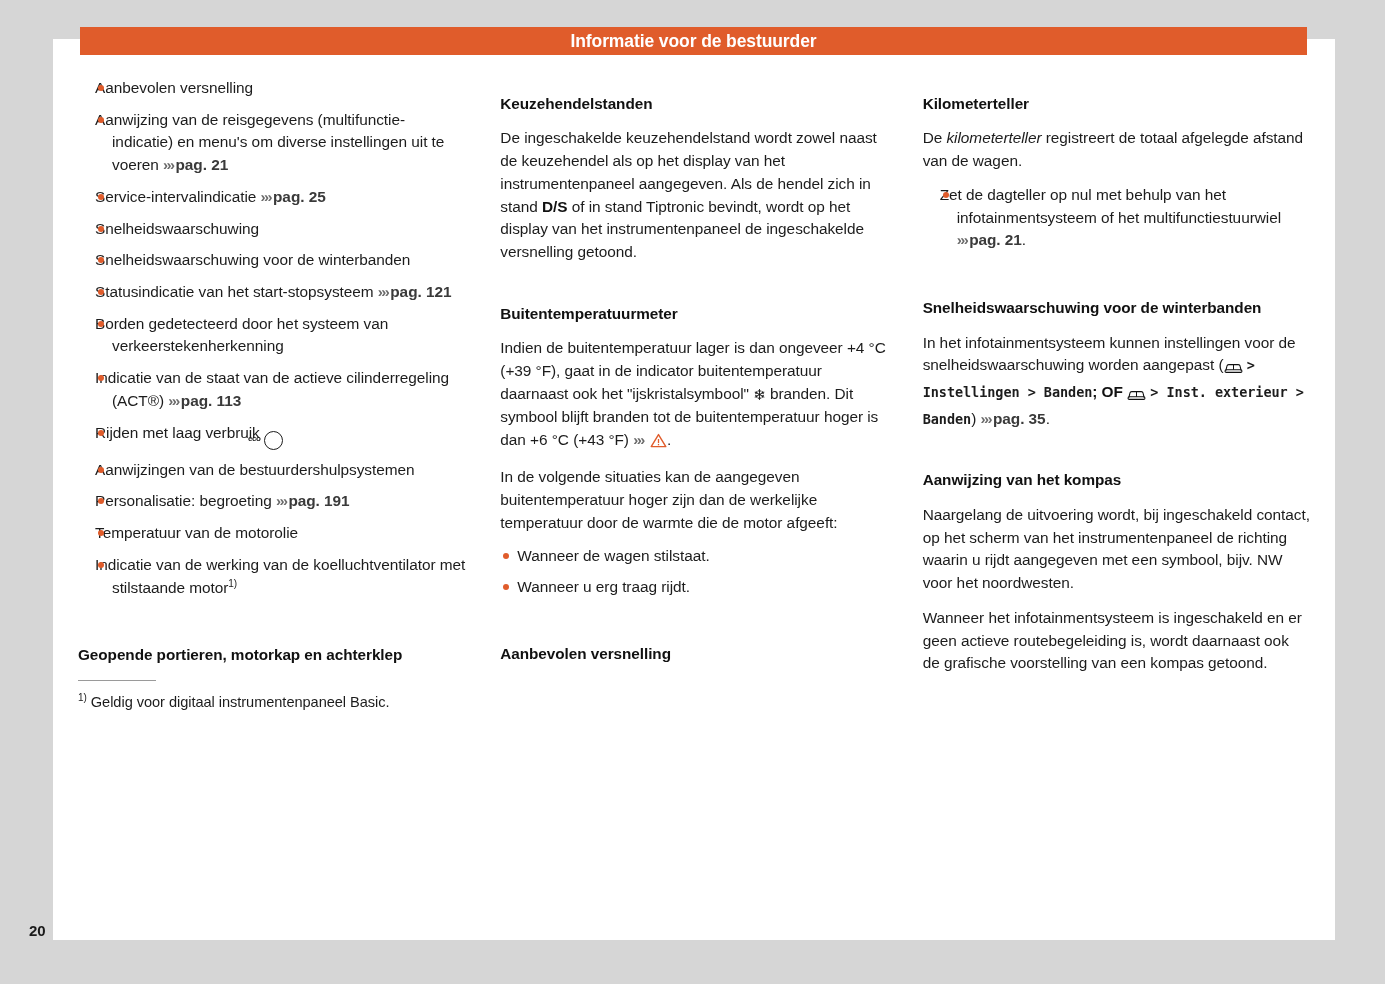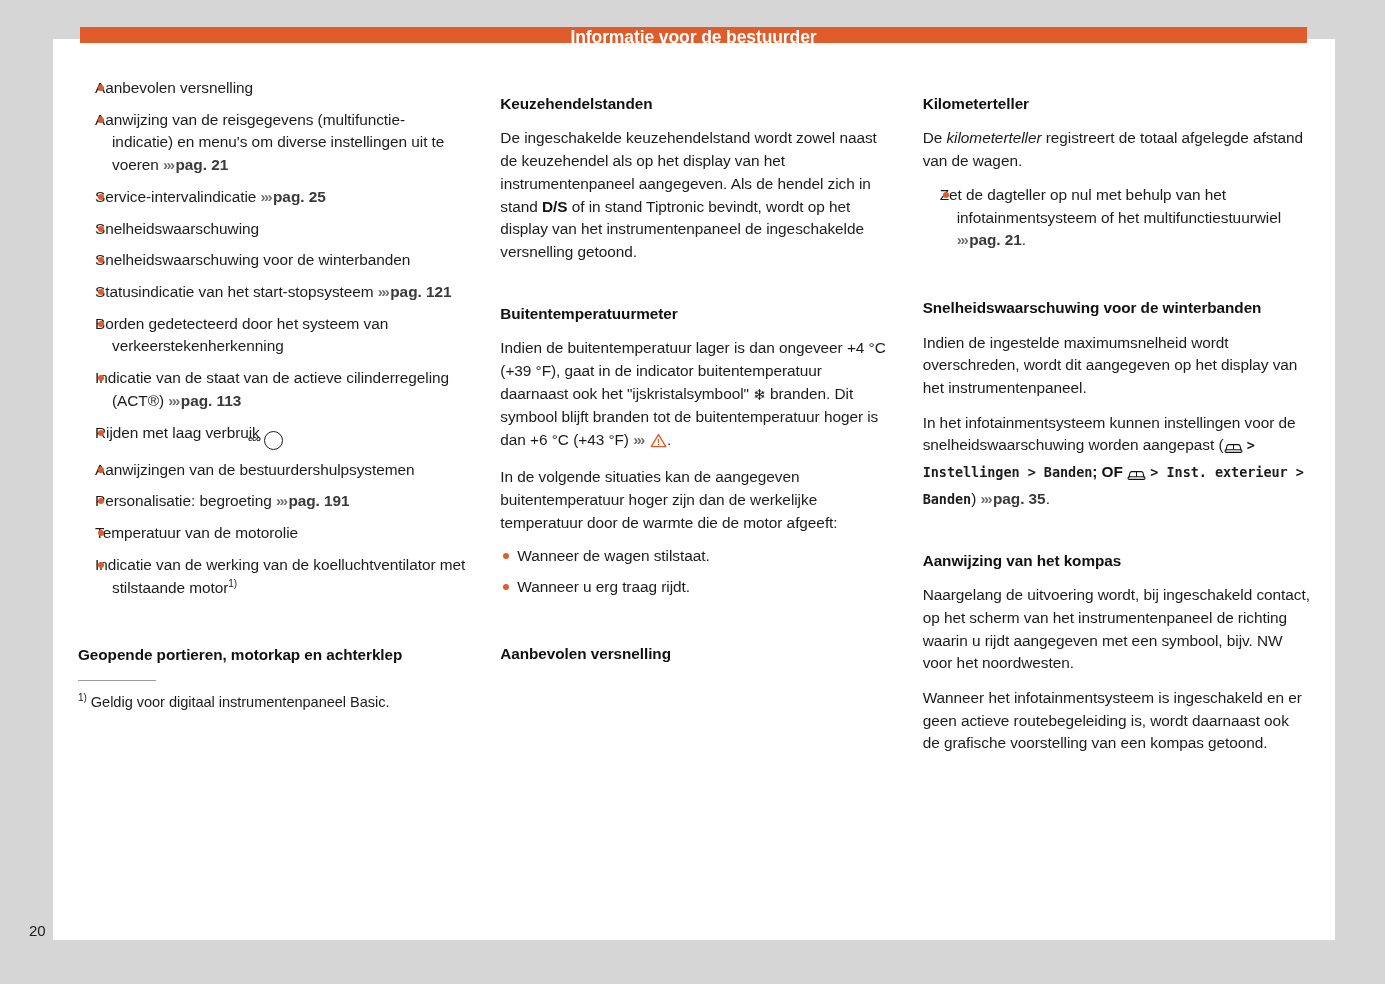--- a/index.html
+++ b/index.html
@@ -24,38 +24,39 @@
     height: 901px;
     background: #ffffff;
   }
 
   
   #header-bar {
     position: absolute;
     left: 80px;
     top: 27px;
     width: 1227px;
-    height: 16px;
+    height: 28px;
     background: #e05c2b;
     color: #ffffff;
     font-size: 17.5px;
     font-weight: bold;
     letter-spacing: -0.1px;
     display: flex;
+    align-items: center;
     justify-content: center;
     z-index: 5;
   }
 
   
   #page-number {
     position: absolute;
     left: 29px;
     top: 922px;
     font-size: 15px;
-    font-weight: normal;
+    font-weight: bold;
     color: #1a1a1a;
     z-index: 6;
   }
 
   
   #columns {
     position: absolute;
     left: 78px;
     top: 77px;
     width: 1232px;
@@ -304,21 +305,20 @@
     <p class="para"><span>De </span><i class="inl">kilometerteller</i><span> registreert de totaal afgelegde afstand van de wagen.</span></p>
 
 
     <ul class="bullets flush">
       <li><span>Zet de dagteller op nul met behulp van het infotainmentsysteem of het multifunctiestuurwiel </span><span class="xref"><span class="chev">›››</span><span class="pg">pag. 21</span></span><span>.</span></li>
     </ul>
 
     <div class="spacer-20"></div>
 
     <h2 class="sec-head">Snelheidswaarschuwing voor de winterbanden</h2>
-    <p class="para">Indien de ingestelde maximumsnelheid wordt overschreden, wordt dit aangegeven op het display van het instrumentenpaneel.</p>
 
     <p class="para"><span>In het infotainmentsysteem kunnen instellingen voor de snelheidswaarschuwing worden aangepast (</span><span class="icn icn-car"><svg width="19" height="13" viewBox="0 0 19 13" aria-hidden="true">
             <path d="M2 9.2 L2.9 5.2 C3.1 4.2 3.8 3.6 4.8 3.6 L14.2 3.6 C15.2 3.6 15.9 4.2 16.1 5.2 L17 9.2" fill="none" stroke="#111" stroke-width="1.1" stroke-linecap="round" stroke-linejoin="round"></path>
             <rect x="1.1" y="8.8" width="16.8" height="2.6" rx="1.1" fill="none" stroke="#111" stroke-width="1.1"></rect>
             <line x1="9.5" y1="3.8" x2="9.5" y2="8.7" stroke="#111" stroke-width="1"></line>
           </svg></span>&nbsp;<span class="mono-small">&gt; Instellingen &gt; Banden</span><b class="inl">; OF </b><span class="icn icn-car"><svg width="19" height="13" viewBox="0 0 19 13" aria-hidden="true">
             <path d="M2 9.2 L2.9 5.2 C3.1 4.2 3.8 3.6 4.8 3.6 L14.2 3.6 C15.2 3.6 15.9 4.2 16.1 5.2 L17 9.2" fill="none" stroke="#111" stroke-width="1.1" stroke-linecap="round" stroke-linejoin="round"></path>
             <rect x="1.1" y="8.8" width="16.8" height="2.6" rx="1.1" fill="none" stroke="#111" stroke-width="1.1"></rect>
             <line x1="9.5" y1="3.8" x2="9.5" y2="8.7" stroke="#111" stroke-width="1"></line>
           </svg></span>&nbsp;<span class="mono-small">&gt; Inst. exterieur &gt; Banden</span><span>) </span><span class="xref"><span class="chev">›››</span><span class="pg">pag. 35</span></span><span>.</span></p>

